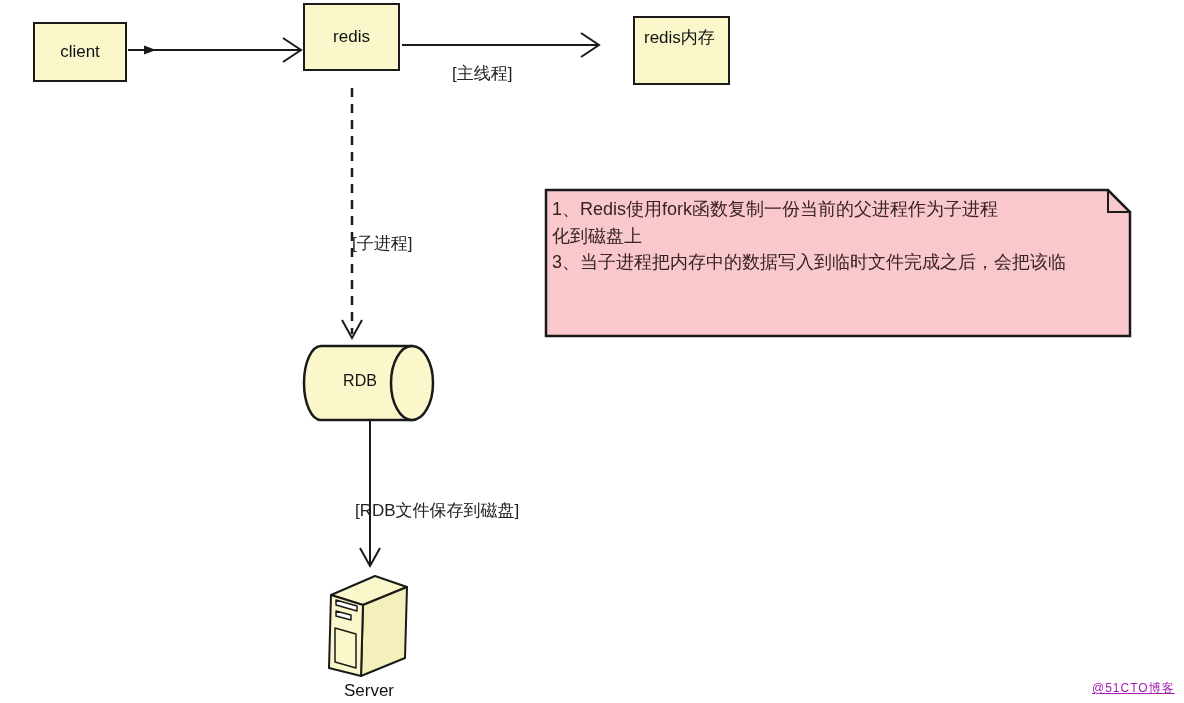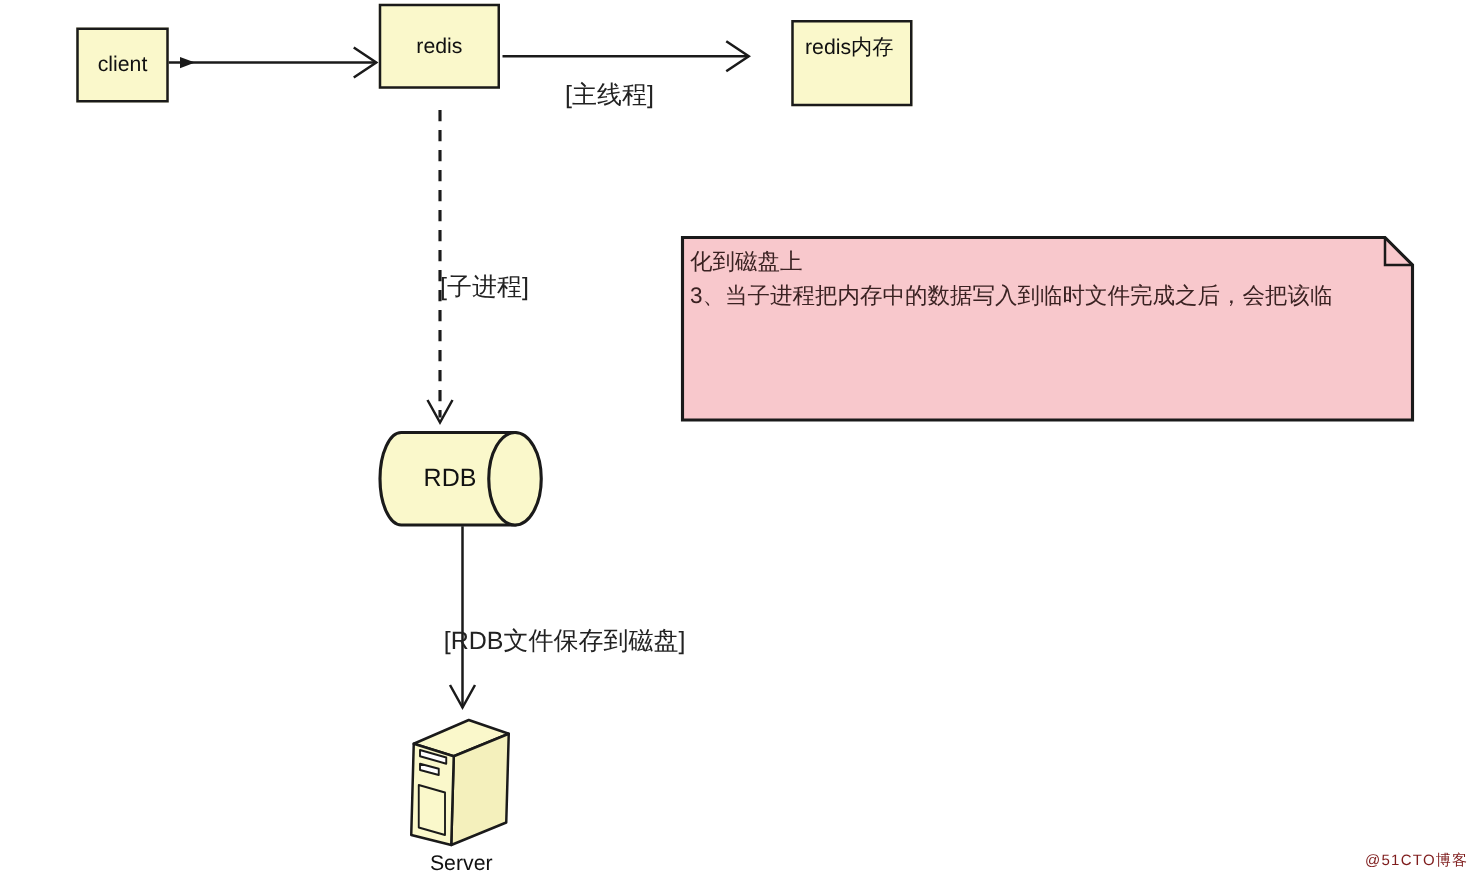--- a/index.html
+++ b/index.html
@@ -8,28 +8,28 @@
     font-family:"Liberation Sans","DejaVu Sans",sans-serif;color:#1a1a1a;
   }
   #shapes{position:absolute;left:0;top:0;width:1184px;height:703px;}
   .node{
     position:absolute;background:#FAF8CB;border:2px solid #1a1a1a;
     display:flex;align-items:center;justify-content:center;
     font-size:17px;color:#111;box-sizing:border-box;
   }
   .node.wrap{justify-content:flex-start;align-items:flex-start;padding:8px 6px 0 9px;line-height:1.45;}
   .node.wrap .inner{width:72px;word-break:break-all;}
-  .shape-label{position:absolute;text-align:center;font-size:20px;color:#111;}
-  .edge-label{position:absolute;font-size:20px;color:#222;white-space:nowrap;}
+  .shape-label{position:absolute;text-align:center;font-size:16px;color:#111;}
+  .edge-label{position:absolute;font-size:17px;color:#222;white-space:nowrap;}
   .note-text{
     position:absolute;left:552px;top:196px;width:572px;
     font-size:18px;line-height:26.5px;color:#3A2222;
   }
   .server-label{position:absolute;font-size:17px;color:#111;text-align:center;}
-  .watermark{position:absolute;left:1092px;top:680px;font-size:12px;color:#7f1d1d;letter-spacing:1px;}
+  .watermark{position:absolute;left:1092px;top:680px;font-size:12px;color:#a21caf;letter-spacing:1px;text-decoration:underline;}
 </style>
 </head>
 <body>
 
 <div id="canvas">
 
   <svg id="shapes" viewBox="0 0 1184 703" xmlns="http://www.w3.org/2000/svg">
 
     <g>
       <line x1="128" y1="50" x2="301" y2="50" stroke="#1a1a1a" stroke-width="2"></line>
@@ -65,42 +65,43 @@
       <polygon points="336,611 351,615 351,620 336,616" fill="#ffffff" stroke-width="1.5"></polygon>
       <polygon points="335,628 356,634 356,668 335,662" fill="#FAF8CB" stroke-width="1.5"></polygon>
     </g>
 
     <g>
       <polygon points="546,190 1108,190 1130,212 1130,336 546,336" fill="#F8C8CC" stroke="#1a1a1a" stroke-width="2.5"></polygon>
       <path d="M 1108 190 L 1108 212 L 1130 212" fill="none" stroke="#1a1a1a" stroke-width="2"></path>
     </g>
   </svg>
 
-  <div class="node" style="left:33px;top:22px;width:74px;height:60px;margin-left:28px;">
+  <div class="node" style="left:33px;top:22px;width:94px;height:60px;">
     <span>client</span>
   </div>
 
   <div class="node" style="left:303px;top:3px;width:97px;height:68px;">
     <span>redis</span>
   </div>
 
   <div class="node wrap" style="left:602px;top:16px;width:97px;height:69px;margin-left:31px;">
     <span class="inner">redis内存</span>
   </div>
 
   <div class="shape-label" style="left:320px;top:372px;width:80px;">RDB</div>
 
   <div class="server-label" style="left:328px;top:681px;width:82px;">Server</div>
 
   <div class="edge-label" style="left:452px;top:62px;">[主线程]</div>
 
-  <div class="edge-label" style="left:352px;top:216px;">[子进程]</div>
+  <div class="edge-label" style="left:352px;top:232px;">[子进程]</div>
 
   <div class="edge-label" style="left:355px;top:499px;">[RDB文件保存到磁盘]</div>
 
   <div class="note-text">
+    <div>1、Redis使用fork函数复制一份当前的父进程作为子进程</div>
     <div>化到磁盘上</div>
     <div>3、当子进程把内存中的数据写入到临时文件完成之后，会把该临</div>
   </div>
 
   <div class="watermark">@51CTO博客</div>
 
 </div>
 
 </body></html>

